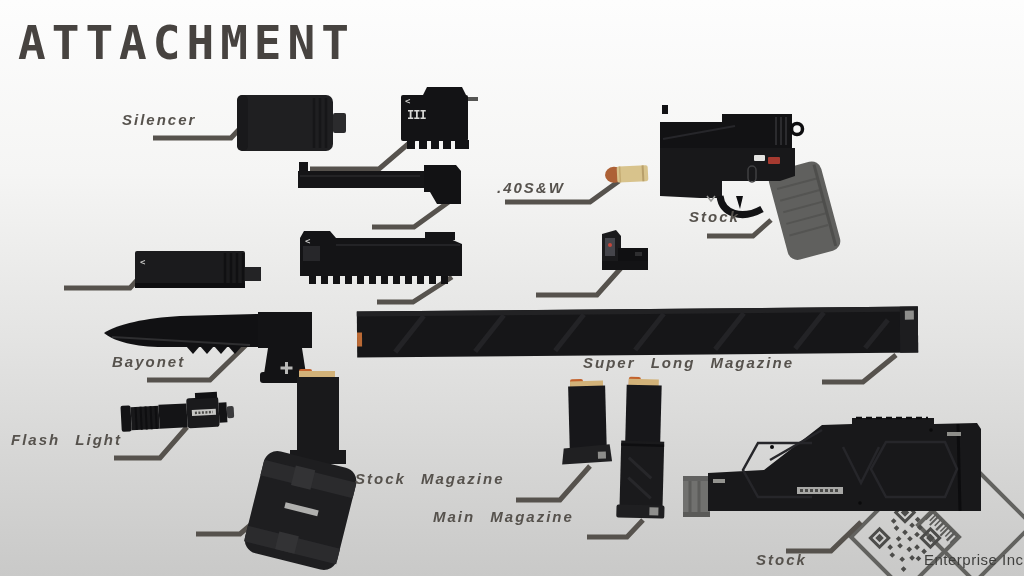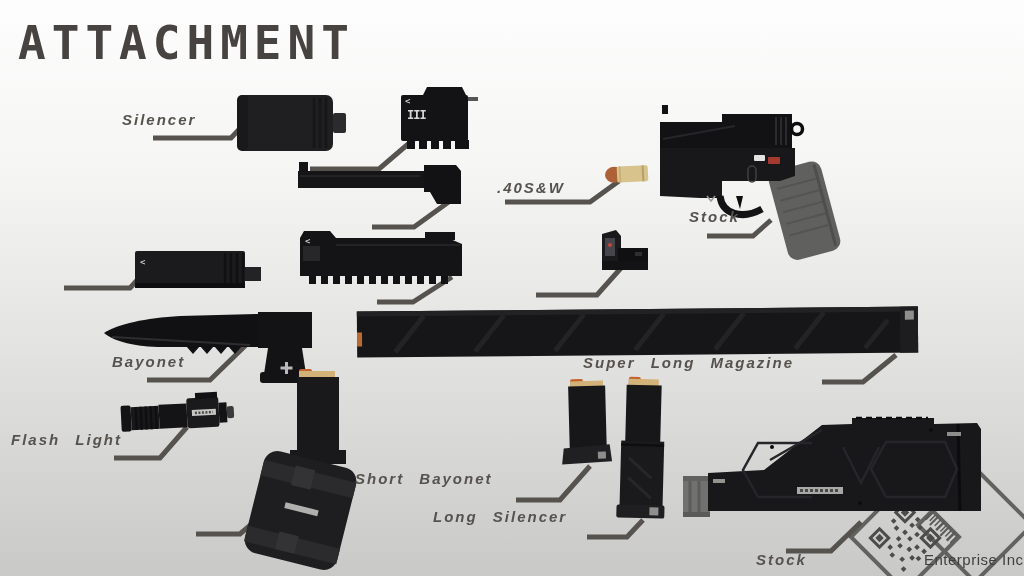--- a/index.html
+++ b/index.html
@@ -269,18 +269,18 @@
   </svg>
 
   <div class="title">ATTACHMENT</div>
 
   <div class="label" style="left:122px;top:108px">Silencer</div>
   <div class="label" style="left:497px;top:176px">.40S&amp;W</div>
   <div class="label" style="left:689px;top:205px">Stock</div>
   <div class="label" style="left:112px;top:350px">Bayonet</div>
   <div class="label" style="left:11px;top:428px">Flash Light</div>
   <div class="label" style="left:583px;top:351px">Super Long Magazine</div>
-  <div class="label" style="left:355px;top:467px">Short Bayonet</div>
-  <div class="label" style="left:433px;top:505px">Long Silencer</div>
+  <div class="label" style="left:355px;top:467px">Stock Magazine</div>
+  <div class="label" style="left:433px;top:505px">Main Magazine</div>
   <div class="label" style="left:756px;top:548px">Stock</div>
 
   <div class="brand">Enterprise Inc.</div>
 </div>
 
 </body></html>

